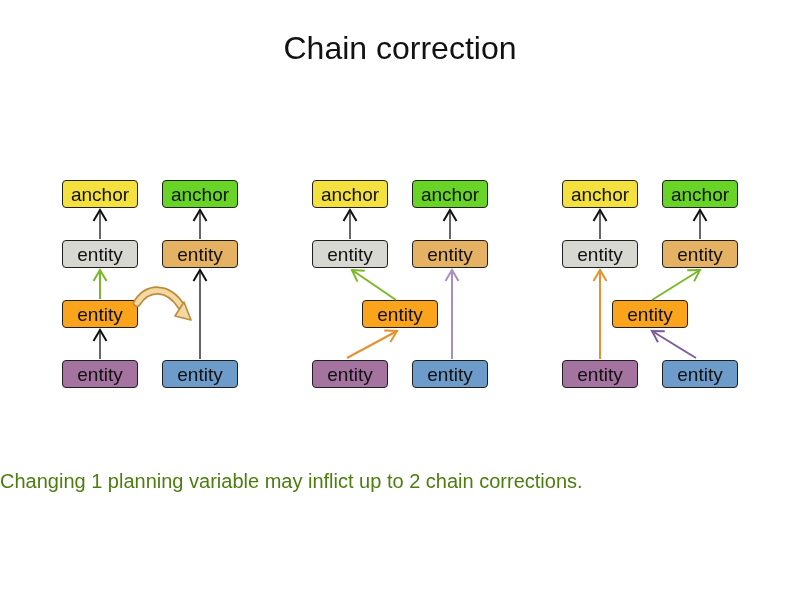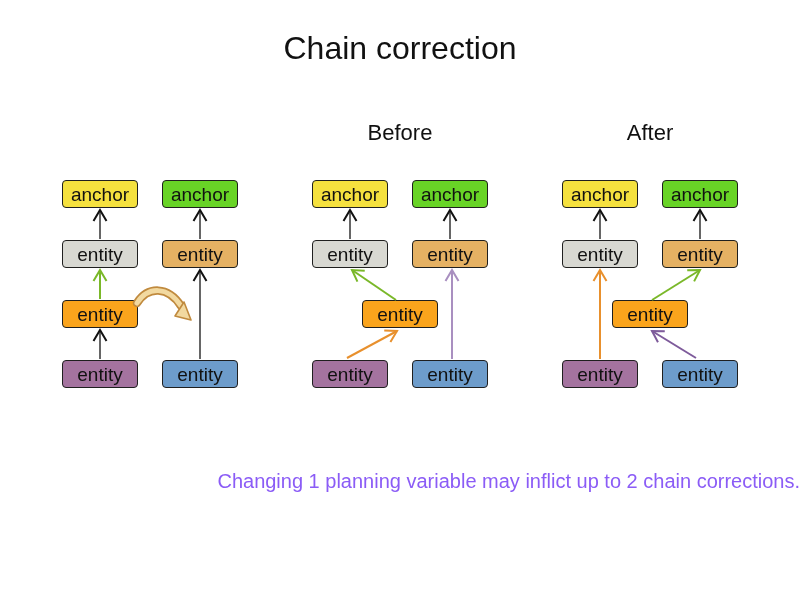--- a/index.html
+++ b/index.html
@@ -15,21 +15,21 @@
     text-align: center; font-size: 32px; color: #111;
   }
   .col-label {
     position: absolute; top: 120px; width: 176px;
     text-align: center; font-size: 22px; color: #111;
   }
   #lbl-before { left: 312px; }
   #lbl-after  { left: 562px; }
   .caption {
     position: absolute; left: 0; top: 470px; width: 800px;
-    text-align: right; font-size: 20px; color: #8b5cf6;
+    text-align: left; font-size: 20px; color: #4d7c0f;
   }
   .node {
     position: absolute;
     width: 76px; height: 28px;
     box-sizing: border-box;
     border: 1.5px solid #1F1F1F;
     border-radius: 4px;
     display: flex; align-items: center; justify-content: center;
     font-size: 19px; color: #111;
     line-height: 1;
@@ -37,22 +37,20 @@
   #arrows {
     position: absolute; left: 0; top: 0;
     pointer-events: none;
   }
 </style>
 </head>
 <body>
 
 <div class="stage">
   <div class="title">Chain correction</div>
-  <div class="col-label" id="lbl-before">Before</div>
-  <div class="col-label" id="lbl-after">After</div>
 
   <div id="nodes">
       <div class="node" style="left: 62px; top: 180px; background: rgb(245, 225, 62); border-color: rgb(31, 31, 31);">anchor</div>
       <div class="node" style="left: 162px; top: 180px; background: rgb(104, 212, 38); border-color: rgb(31, 31, 31);">anchor</div>
       <div class="node" style="left: 62px; top: 240px; background: rgb(216, 216, 210); border-color: rgb(31, 31, 31);">entity</div>
       <div class="node" style="left: 162px; top: 240px; background: rgb(229, 177, 99); border-color: rgb(31, 31, 31);">entity</div>
       <div class="node" style="left: 62px; top: 300px; background: rgb(250, 164, 28); border-color: rgb(31, 31, 31);">entity</div>
       <div class="node" style="left: 62px; top: 360px; background: rgb(164, 115, 159); border-color: rgb(31, 31, 31);">entity</div>
       <div class="node" style="left: 162px; top: 360px; background: rgb(109, 156, 203); border-color: rgb(31, 31, 31);">entity</div>
       <div class="node" style="left: 312px; top: 180px; background: rgb(245, 225, 62); border-color: rgb(31, 31, 31);">anchor</div>

